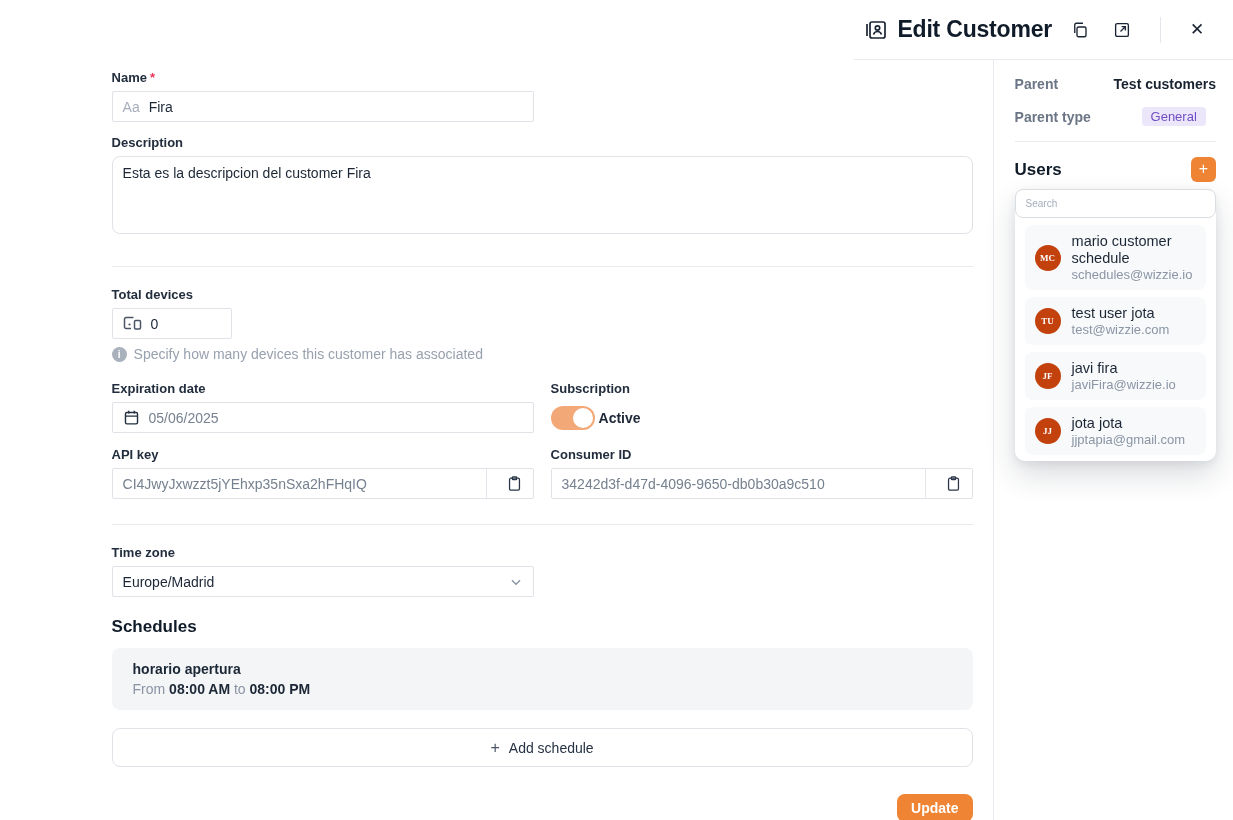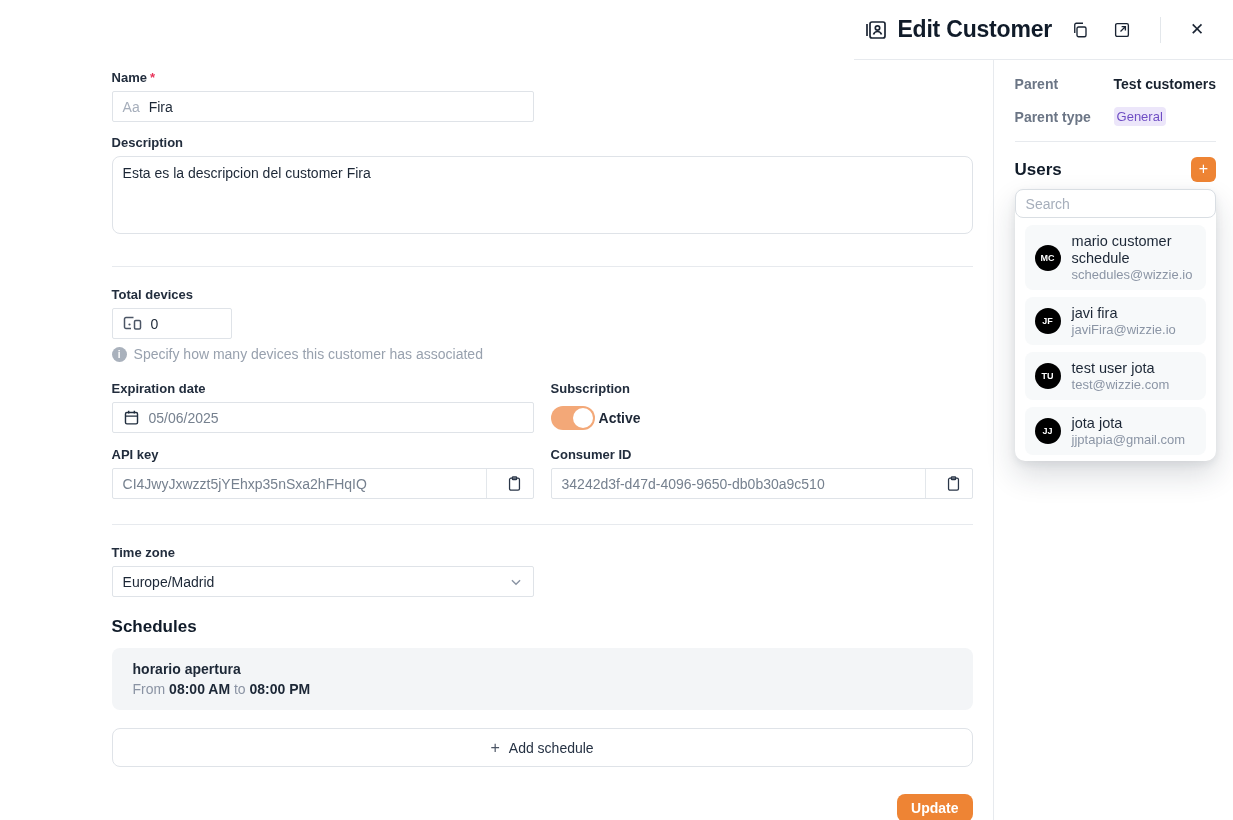--- a/index.html
+++ b/index.html
@@ -69,41 +69,41 @@
   .add-plus { font-size:16px; color:#4B5565; font-weight:400; }
 
   .update-row { width:861px; display:flex; justify-content:flex-end; margin-top:27px; }
   .update-btn { background:#EE8434; color:#fff; border:none; border-radius:8px; padding:6px 14px; font-size:14px;
                 font-weight:700; cursor:pointer; font-family:"Liberation Sans", sans-serif; }
 
   
   .meta-row { display:flex; align-items:center; margin-bottom:15px; }
   .meta-label { width:99px; font-size:14px; font-weight:600; color:#6B7585; }
   .meta-value { font-size:14px; font-weight:700; color:#18222F; }
-  .badge { background:#ECE6FA; color:#6F4DC4; font-size:13px; font-weight:400; border-radius:4px; padding:2px 3px; }
+  .badge { background:#ECE6FA; color:#6F4DC4; font-size:13px; font-weight:400; border-radius:4px; padding:2px 9px;margin-left:28px; }
   .side-hr { border:none; border-top:1px solid #E7EAEE; margin:6px 0 15px 0; }
 
   .users-head { display:flex; align-items:center; justify-content:space-between; margin-bottom:7px; }
   .users-title { font-size:17px; font-weight:700; color:#101B29; }
   .plus-btn { width:25px; height:25px; border:none; border-radius:6px; background:#EE8434; color:#fff; font-size:16px;
               line-height:1; cursor:pointer; display:flex; align-items:center; justify-content:center; padding-bottom:2px; }
 
   .users-card { position:relative; height:269px; border:1px solid #E3E7EC; border-radius:10px; }
   .behind-row { position:absolute; left:12px; bottom:9px; display:flex; align-items:center; gap:11px; }
   .behind-row .u-email { font-size:14px; }
 
   .users-dropdown { position:absolute; top:-1px; left:-1px; right:-1px; background:#fff; border-radius:10px; z-index:2;
                     box-shadow:0 14px 30px rgba(25,35,55,.16), 0 3px 8px rgba(25,35,55,.08); padding:0 0 6px 0; }
-  .u-search { width:100%; height:29px; border:1px solid #D9DEE3; border-radius:8px; padding:0 10px; font-size:14px;
+  .u-search { width:100%; height:29px; border:1px solid #D9DEE3; border-radius:8px; padding:0 10px; font-size:10px;
               font-family:"Liberation Sans", sans-serif; color:#1C2736; outline:none; display:block; margin-bottom:7px; }
   .u-search::placeholder { color:#A6AEBB; }
   .u-list { padding:0 10px; display:flex; flex-direction:column; gap:7px; }
   .u-item { display:flex; align-items:center; gap:11px; background:#F7F9FA; border-radius:8px; padding:8px 10px; cursor:pointer; }
-  .avatar { width:26px; height:26px; border-radius:50%; background:#000000; color:#fff; font-size:9px; font-weight:700;
-            display:inline-flex; align-items:center; justify-content:center; flex:0 0 26px; }
+  .avatar { width:26px; height:26px; border-radius:50%; background:#c2410c; color:#fff; font-size:9px; font-weight:700;
+            display:inline-flex; align-items:center; justify-content:center; flex:0 0 26px;font-family:Liberation Serif, serif; }
   .u-lines { display:flex; flex-direction:column; }
   .u-name { font-size:14.5px; color:#1C2736; line-height:17px; }
   .u-email { font-size:13px; color:#8B95A5; line-height:15px; }
 
   svg { display:block; }
 </style>
 </head>
 <body>
 
 <div class="app">
@@ -295,32 +295,32 @@
 
             <div class="u-item">
               <span class="avatar">MC</span>
               <span class="u-lines">
                 <span class="u-name">mario customer schedule</span>
                 <span class="u-email">schedules@wizzie.io</span>
               </span>
             </div>
 
             <div class="u-item">
+              <span class="avatar">TU</span>
+              <span class="u-lines">
+                <span class="u-name">test user jota</span>
+                <span class="u-email">test@wizzie.com</span>
+              </span>
+            </div>
+
+            <div class="u-item">
               <span class="avatar">JF</span>
               <span class="u-lines">
                 <span class="u-name">javi fira</span>
                 <span class="u-email">javiFira@wizzie.io</span>
-              </span>
-            </div>
-
-            <div class="u-item">
-              <span class="avatar">TU</span>
-              <span class="u-lines">
-                <span class="u-name">test user jota</span>
-                <span class="u-email">test@wizzie.com</span>
               </span>
             </div>
 
             <div class="u-item">
               <span class="avatar">JJ</span>
               <span class="u-lines">
                 <span class="u-name">jota jota</span>
                 <span class="u-email">jjptapia@gmail.com</span>
               </span>
             </div>

